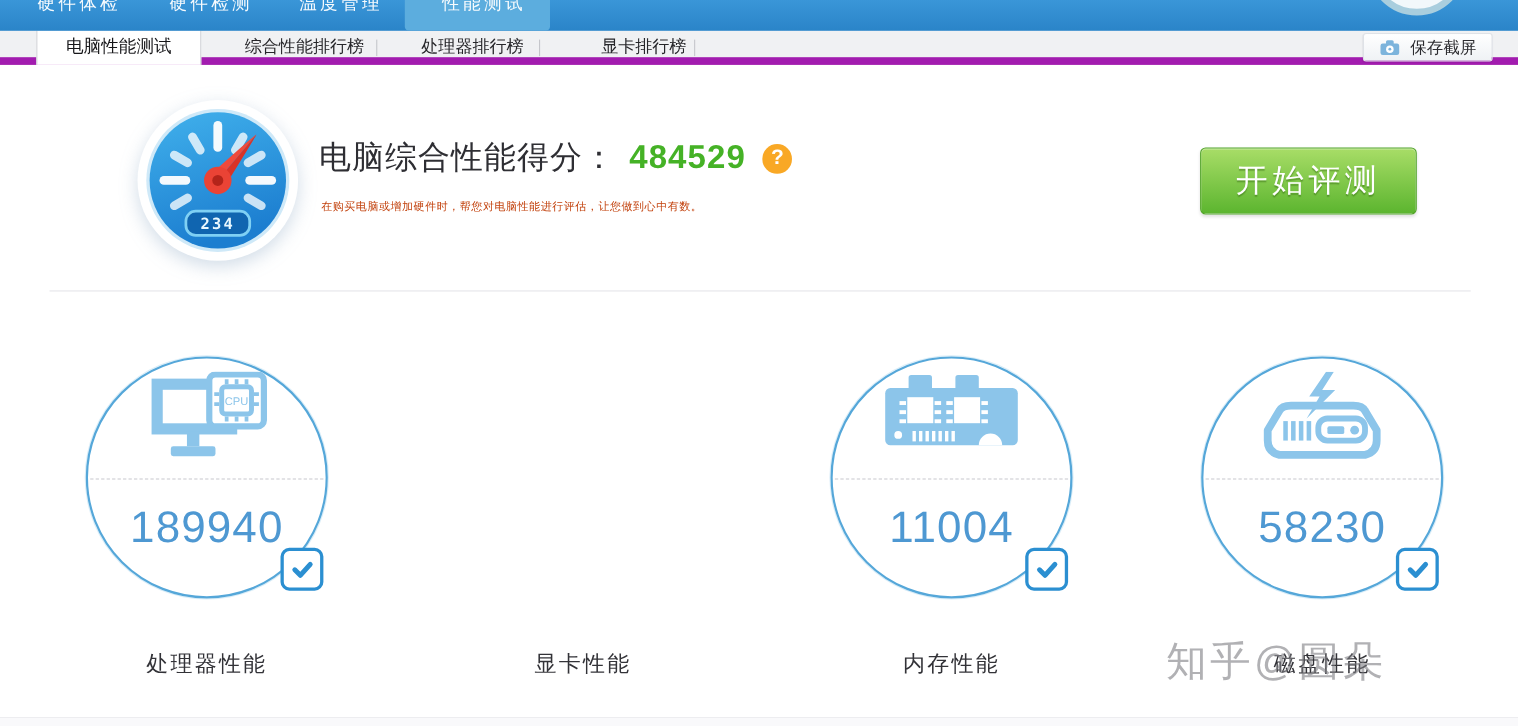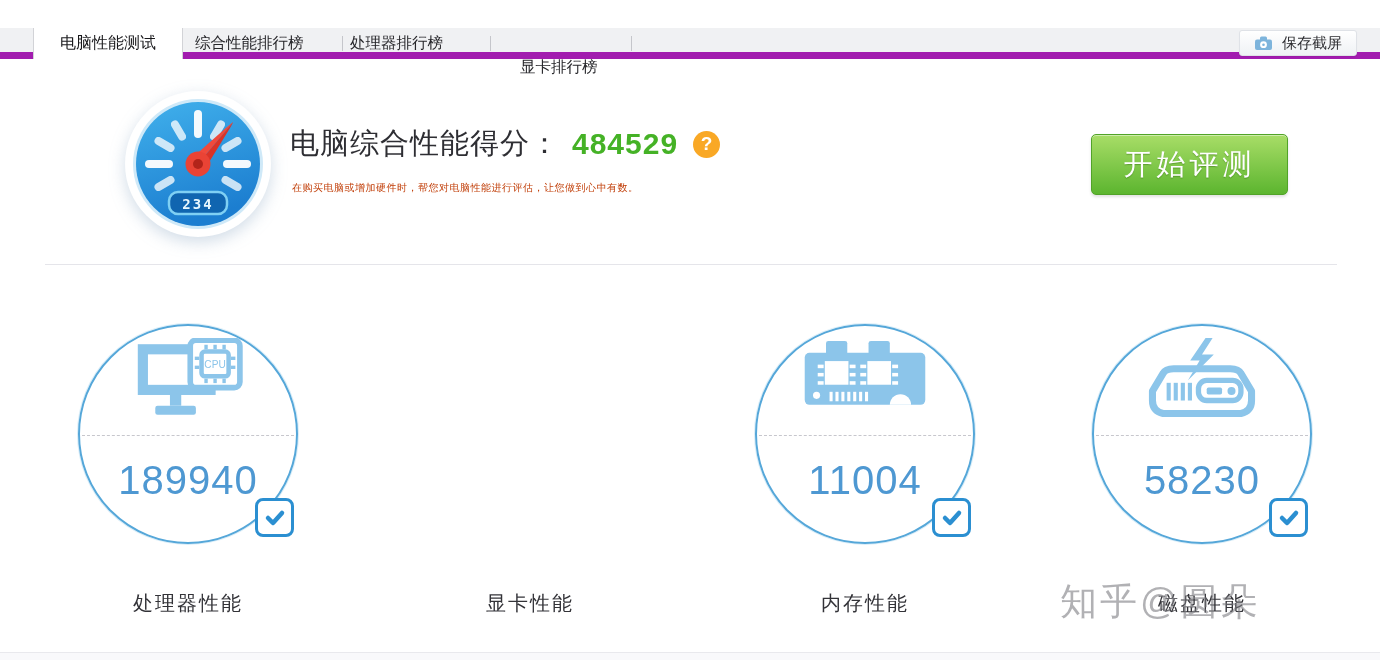--- a/index.html
+++ b/index.html
@@ -17,23 +17,23 @@
                       background:#5cadde; border-radius:4px; }
   .corner-circle { position:absolute; left:1243px; top:-76px; width:90px; height:90px;
                    border-radius:50%; background:#f2f8fb; border:6px solid #a9cede; }
 
   
   .subnav { position:absolute; top:28px; left:0; right:0; height:31px;
             background:#f0f1f3; border-bottom:7px solid #a21caf; z-index:4; }
   .subtab-active { position:absolute; left:33px; top:0; width:150px; height:31px;
                    background:#fff; border-left:1px solid #d2d3d7; border-right:1px solid #d2d3d7;
                    text-align:center; line-height:30px; font-size:16px; color:#17171a; }
-  .subtab { position:absolute; top:0; height:30px; line-height:30px; text-align:left;
+  .subtab { position:absolute; top:0; height:30px; line-height:30px; text-align:right;
             font-size:15.5px; color:#26262a; }
-  .subtab-2 { left:195px; width:136px; } .subtab-3 { left:350px; width:126px; } .subtab-4 { left:520px; width:118px;margin-top:24px; }
+  .subtab-2 { left:195px; width:136px; } .subtab-3 { left:350px; width:126px; } .subtab-4 { left:506px; width:118px; }
   .subtab-div { position:absolute; top:8px; width:1px; height:15px; background:#c5c6cb; }
   .div-1 { left:342px; } .div-2 { left:490px; } .div-3 { left:631px; }
   .save-btn { position:absolute; right:23px; top:2px; height:26px; padding:0 14px;
               display:flex; align-items:center; gap:9px; background:linear-gradient(#ffffff,#eff2f5);
               border:1px solid #dfe2e7; border-radius:3px; box-shadow:0 1px 1px rgba(0,0,0,.05);
               cursor:pointer; }
   .save-btn span { font-size:15px; color:#2c2c30; }
 
   
   .gauge { position:absolute; left:123px; top:89px; filter:drop-shadow(0 5px 8px rgba(90,130,170,.28)); }
@@ -74,20 +74,28 @@
   .bottom-line { position:absolute; top:652px; left:0; width:100%; height:1px; background:#e9e9ed; }
   .bottom-strip { position:absolute; top:653px; left:0; width:100%; height:7px; background:#f9f9fb; }
 
   .gauge-num { font-family:"DejaVu Sans Mono",monospace; font-weight:bold; letter-spacing:2px; }
 </style>
 </head>
 <body>
 
 <div class="page">
 
+  <div class="topbar">
+    <div class="topnav-active-bg"></div>
+    <div class="topnav-label topnav-1">硬件体检</div>
+    <div class="topnav-label topnav-2">硬件检测</div>
+    <div class="topnav-label topnav-3">温度管理</div>
+    <div class="topnav-label topnav-4">性能测试</div>
+    <div class="corner-circle"></div>
+  </div>
 
   <div class="subnav">
     <div class="subtab-active">电脑性能测试</div>
     <div class="subtab subtab-2">综合性能排行榜</div>
     <div class="subtab-div div-1"></div>
     <div class="subtab subtab-3">处理器排行榜</div>
     <div class="subtab-div div-2"></div>
     <div class="subtab subtab-4">显卡排行榜</div>
     <div class="subtab-div div-3"></div>
     <div class="save-btn">

